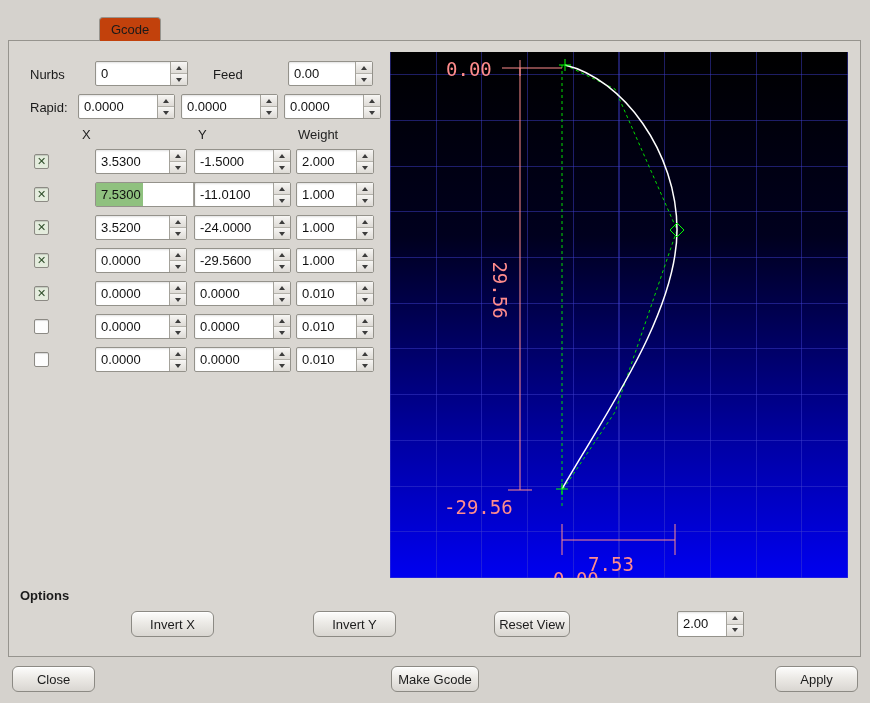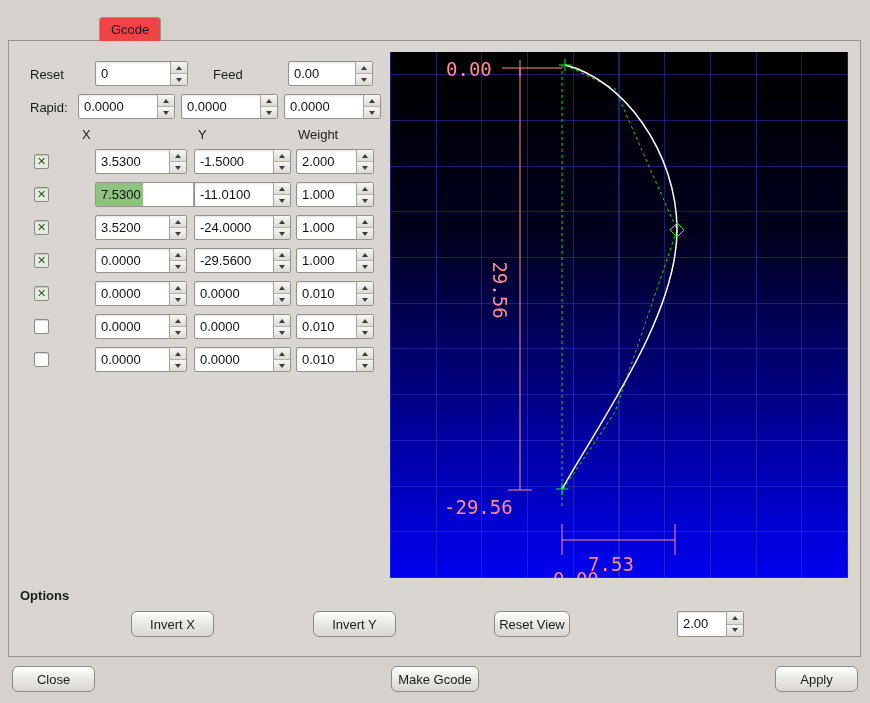--- a/index.html
+++ b/index.html
@@ -7,21 +7,21 @@
     position:relative;width:870px;height:703px;
     background:#d5d2cd;overflow:hidden;
     font-family:"Liberation Sans",sans-serif;color:#1a1a1a;
   }
   .tab{
     position:absolute;display:flex;align-items:center;justify-content:center;
     border:1px solid #96948e;border-bottom:none;border-radius:4px 4px 0 0;
     font-size:13px;box-sizing:border-box;padding:0 11px;
   }
   .tab-active{left:12px;top:13px;height:28px;background:#d9d6d1;z-index:3;}
-  .tab-inactive{left:99px;top:17px;height:24px;background:#ef4444;z-index:1;}
+  .tab-inactive{left:99px;top:17px;height:24px;background:#c2410c;z-index:1;}
   .panel{
     position:absolute;left:8px;top:40px;width:853px;height:617px;
     background:#d9d6d1;border:1px solid #96948e;box-sizing:border-box;z-index:0;
   }
   .lbl{position:absolute;font-size:13px;white-space:nowrap;z-index:2;}
   .bold{font-weight:bold;}
   .colhdr{position:absolute;font-size:13px;color:#222;z-index:2;}
   .spin{
     position:absolute;display:flex;height:25px;box-sizing:border-box;
     background:#fff;border:1px solid #94928b;border-radius:2px;z-index:2;
@@ -72,21 +72,21 @@
 <body>
 
 <div class="window">
 
   <div class="panel"></div>
 
   <div class="tab tab-inactive">
     <span>Gcode</span>
   </div>
 
-  <div class="lbl" style="left:30px;top:67px;">Reset</div>
+  <div class="lbl" style="left:30px;top:67px;">Nurbs</div>
   <div class="spin" style="left:95px;top:61px;width:93px;">
     <div class="value">0</div>
     <div class="steppers">
       <div class="step up">
           <i class="tri-up"></i>
         </div>
       <div class="step">
           <i class="tri-down"></i>
         </div>
     </div>

